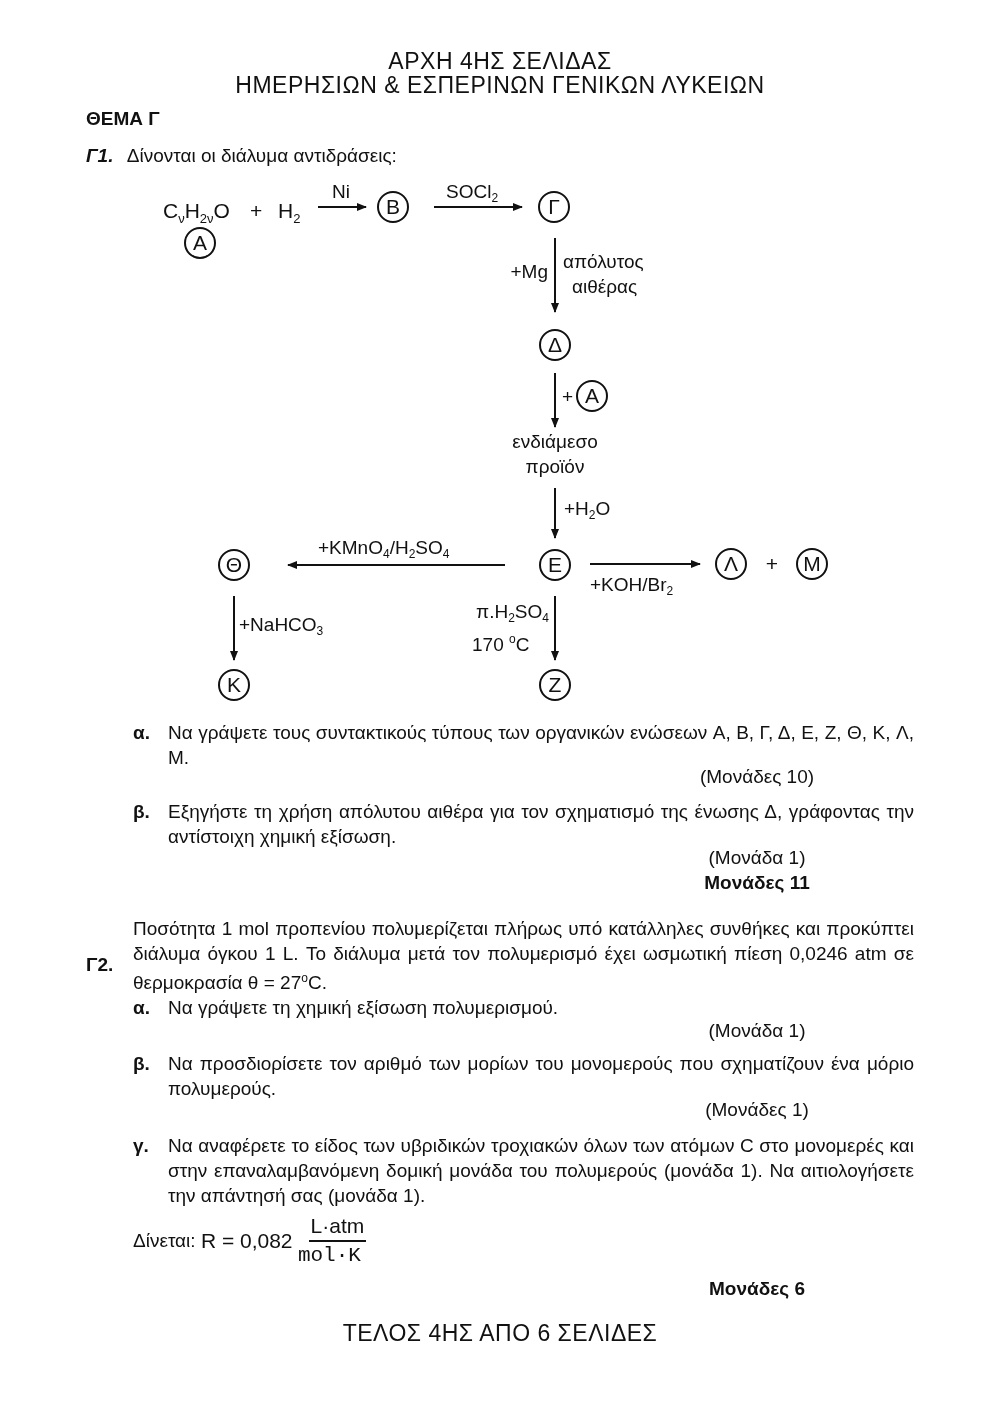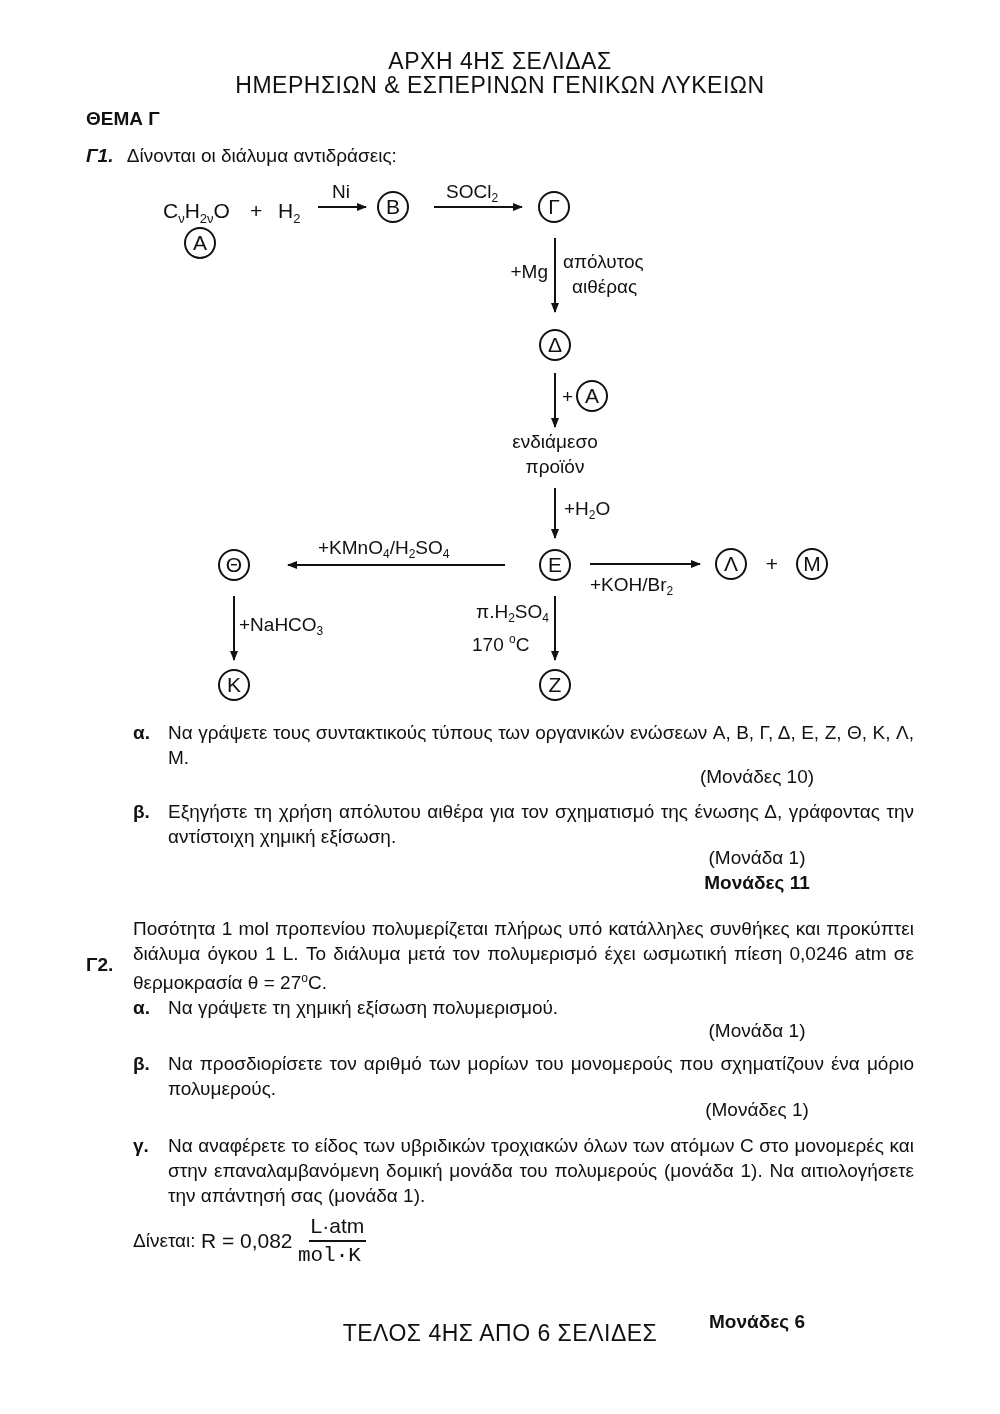--- a/index.html
+++ b/index.html
@@ -143,15 +143,15 @@
 <div class="abs txt just" style="left:168px; top:1051px; width:746px;">Να προσδιορίσετε τον αριθμό των μορίων του μονομερούς που σχηματίζουν ένα μόριο πολυμερούς.</div>
 <div class="abs txt right" style="left:600px; top:1097px; width:314px;">(Μονάδες 1)</div>
 
 <div class="abs txt bold" style="left:133px; top:1133px;">γ.</div>
 <div class="abs txt just" style="left:168px; top:1133px; width:746px;">Να αναφέρετε το είδος των υβριδικών τροχιακών όλων των ατόμων C στο μονομερές και στην επαναλαμβανόμενη δομική μονάδα του πολυμερούς (μονάδα 1). Να αιτιολογήσετε την απάντησή σας (μονάδα 1).</div>
 
 <div class="abs" style="left:133px; top:1214px; font-size:19px;">
   <span style="vertical-align:middle;">Δίνεται:</span>
   <span style="vertical-align:middle; font-size:21px;">R = 0,082</span><span class="frac"><span class="num">L·atm</span><span class="den">mol·K</span></span>
 </div>
-<div class="abs txt right bold" style="left:600px; top:1276px; width:314px;margin-top:33px;">Μονάδες 6</div>
+<div class="abs txt right bold" style="left:600px; top:1276px; width:314px;">Μονάδες 6</div>
 
 <div class="abs hdr u" style="top:1320px;">ΤΕΛΟΣ 4ΗΣ ΑΠΟ 6 ΣΕΛΙΔΕΣ</div>
 
 </body></html>

